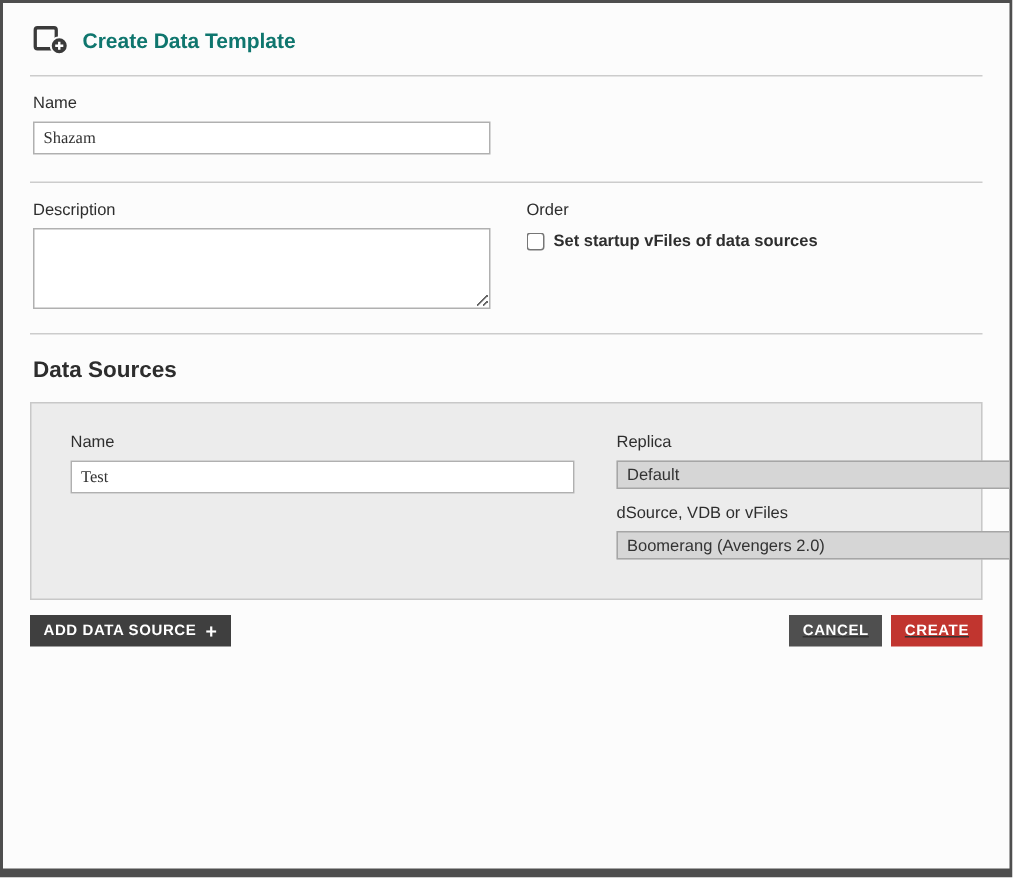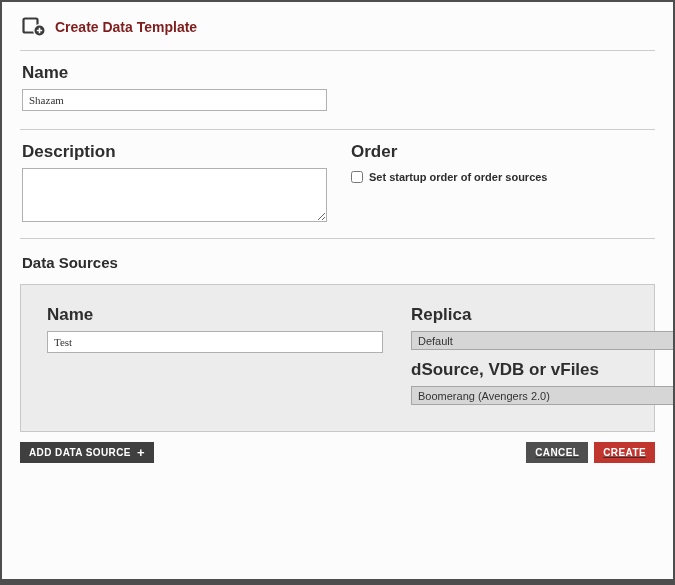--- a/index.html
+++ b/index.html
@@ -12,24 +12,24 @@
   body{margin:0;background:#ffffff;font-family:"Liberation Sans", sans-serif;color:#333;}
   .frame{
     width:675px;height:585px;
     border:2px solid #4e4e4e;border-bottom-width:6px;
     background:#fcfcfc;overflow:hidden;
     padding:0 18px;
   }
   hr{border:none;border-top:1px solid var(--divider);margin:0;}
   
   .header{display:flex;align-items:center;gap:9px;padding:15px 2px 13px;}
-  .header h1{font-size:14px;font-weight:bold;margin:0;color:#7f1d1d;}
+  .header h1{font-size:14px;font-weight:bold;margin:0;color:#0f766e;}
   .tpl-icon{display:inline-flex;}
   
-  label.f-label{display:block;font-size:17px;font-weight:bold;color:#2e2e2e;margin-bottom:6px;}
+  label.f-label{display:block;font-size:11px;font-weight:normal;color:#2e2e2e;margin-bottom:6px;}
   input[type=text]{
     height:22px;border:1px solid #b0b0b0;background:#fff;font-size:11px;
     padding:2px 6px;font-family:Liberation Serif, serif;color:#333;display:block;
   }
   textarea{
     border:1px solid #b0b0b0;background:#fff;font-size:11px;
     font-family:"Liberation Sans", sans-serif;color:#333;display:block;padding:3px 5px;
   }
   
   .name-section{padding:12px 2px 18px;}
@@ -109,21 +109,21 @@
 
   <div class="desc-order-row">
     <div class="desc-col">
       <label class="f-label">Description</label>
       <textarea style=""></textarea>
     </div>
     <div class="order-col">
       <label class="f-label">Order</label>
       <label class="checkbox-row">
         <input type="checkbox" style="">
-        <span>Set startup order of order sources</span>
+        <span>Set startup vFiles of data sources</span>
       </label>
     </div>
   </div>
 
   <hr>
 
   <div class="ds-heading-wrap">
     <h2>Data Sources</h2>
   </div>
 

